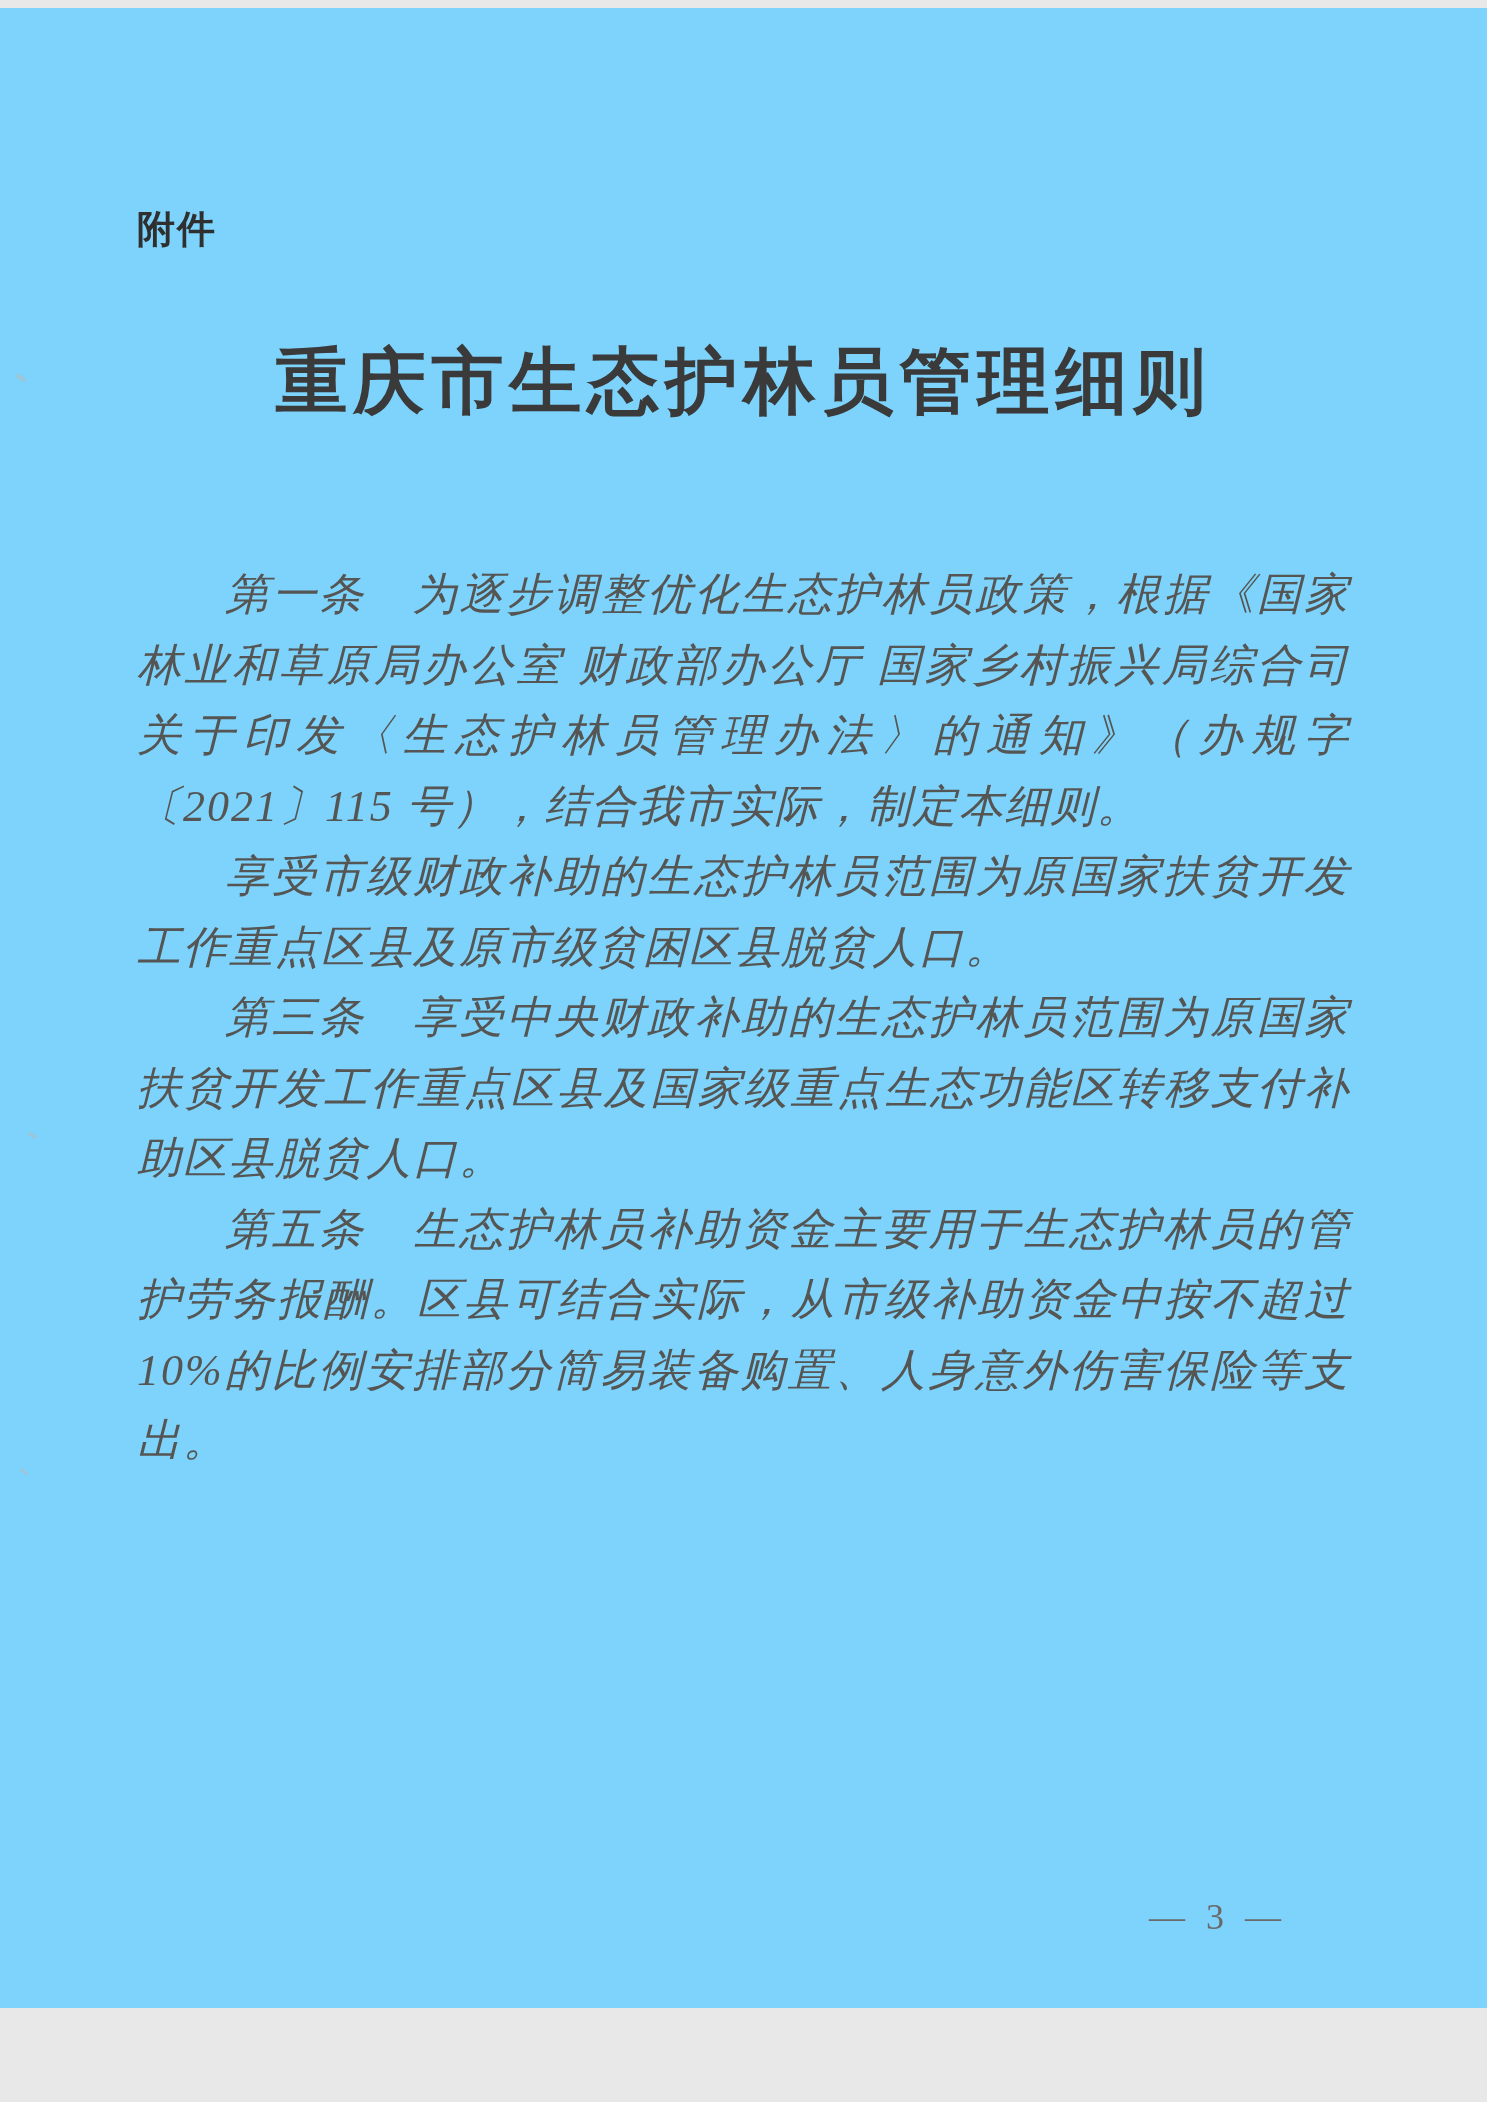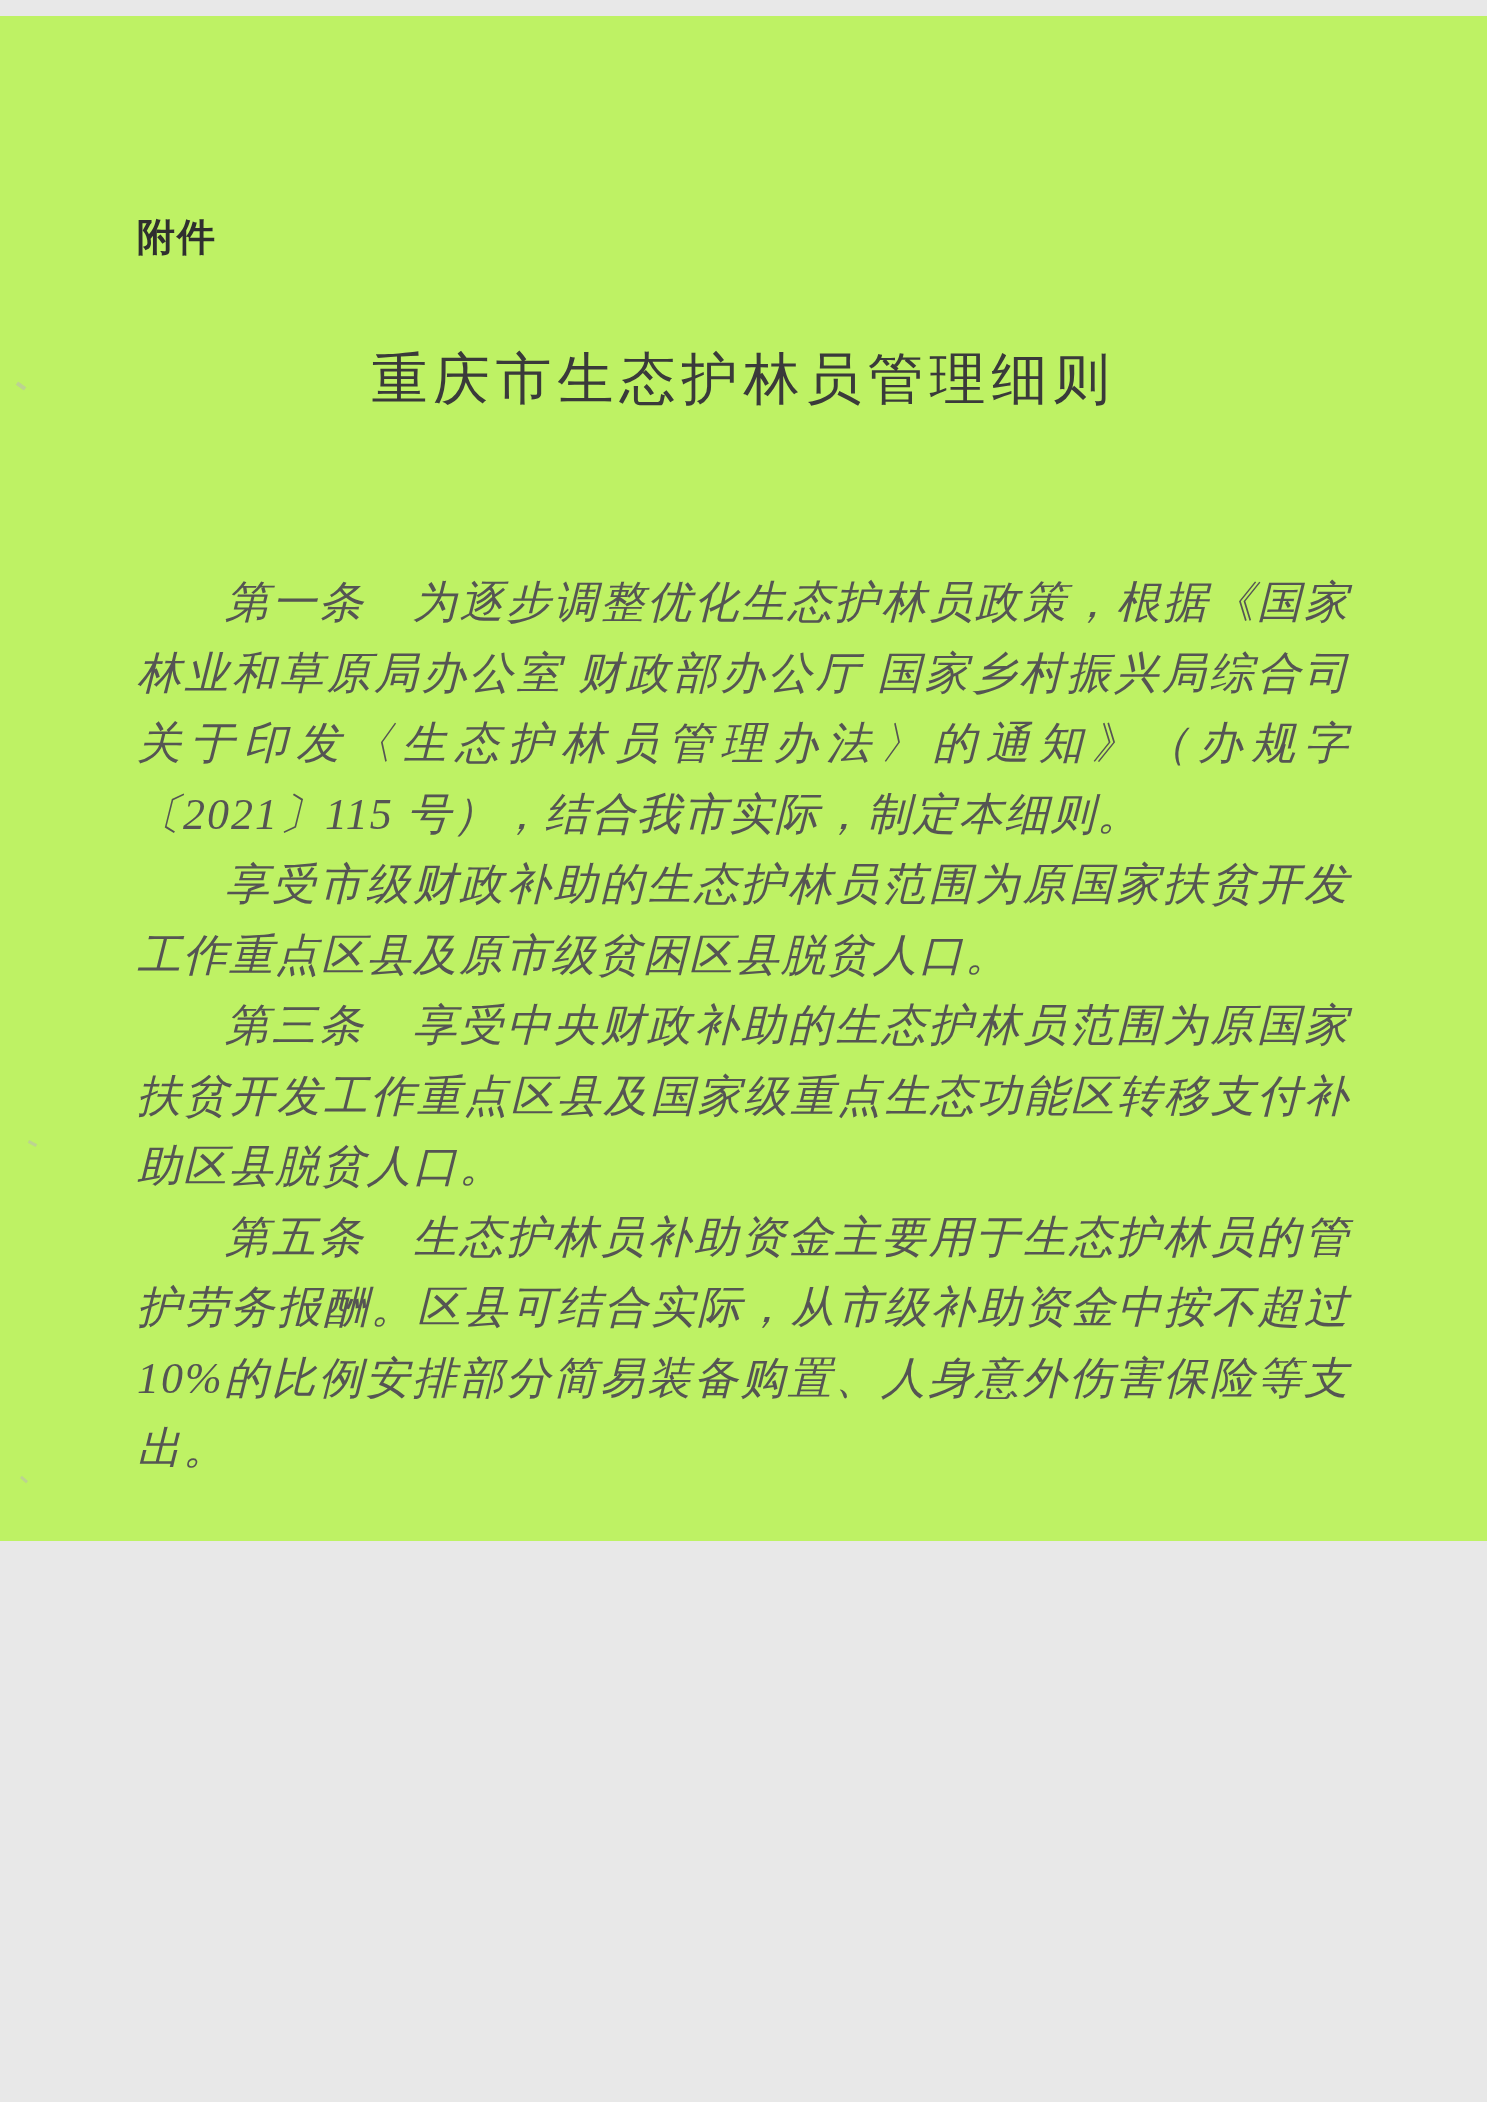--- a/index.html
+++ b/index.html
@@ -3,44 +3,44 @@
 <meta charset="utf-8">
 <style>
   html, body {
     margin: 0;
     padding: 0;
     background: #e8e8e8;
   }
   .page {
     position: relative;
     width: 1487px;
-    height: 1525px;
-    margin: 16px auto;
-    background: #bef264;
+    height: 2000px;
+    margin: 8px auto;
+    background: #7dd3fc;
     overflow: hidden;
     font-family: "Liberation Serif", "DejaVu Serif", serif;
     color: #4a4a4a;
   }
   .attachment-label {
     position: absolute;
     top: 196px;
     left: 137px;
     font-size: 38px;
     font-weight: bold;
     color: #2f2f2f;
     letter-spacing: 2px;
   }
   .doc-title {
     position: absolute;
     top: 326px;
     left: 0;
     width: 100%;
     text-align: center;
-    font-size: 56px;
-    font-weight: normal;
+    font-size: 72px;
+    font-weight: bold;
     color: #3a3a3a;
     letter-spacing: 6px;
   }
   .chapter-heading {
     position: absolute;
     top: 482px;
     left: 0;
     width: 100%;
     text-align: center;
     font-size: 42px;

